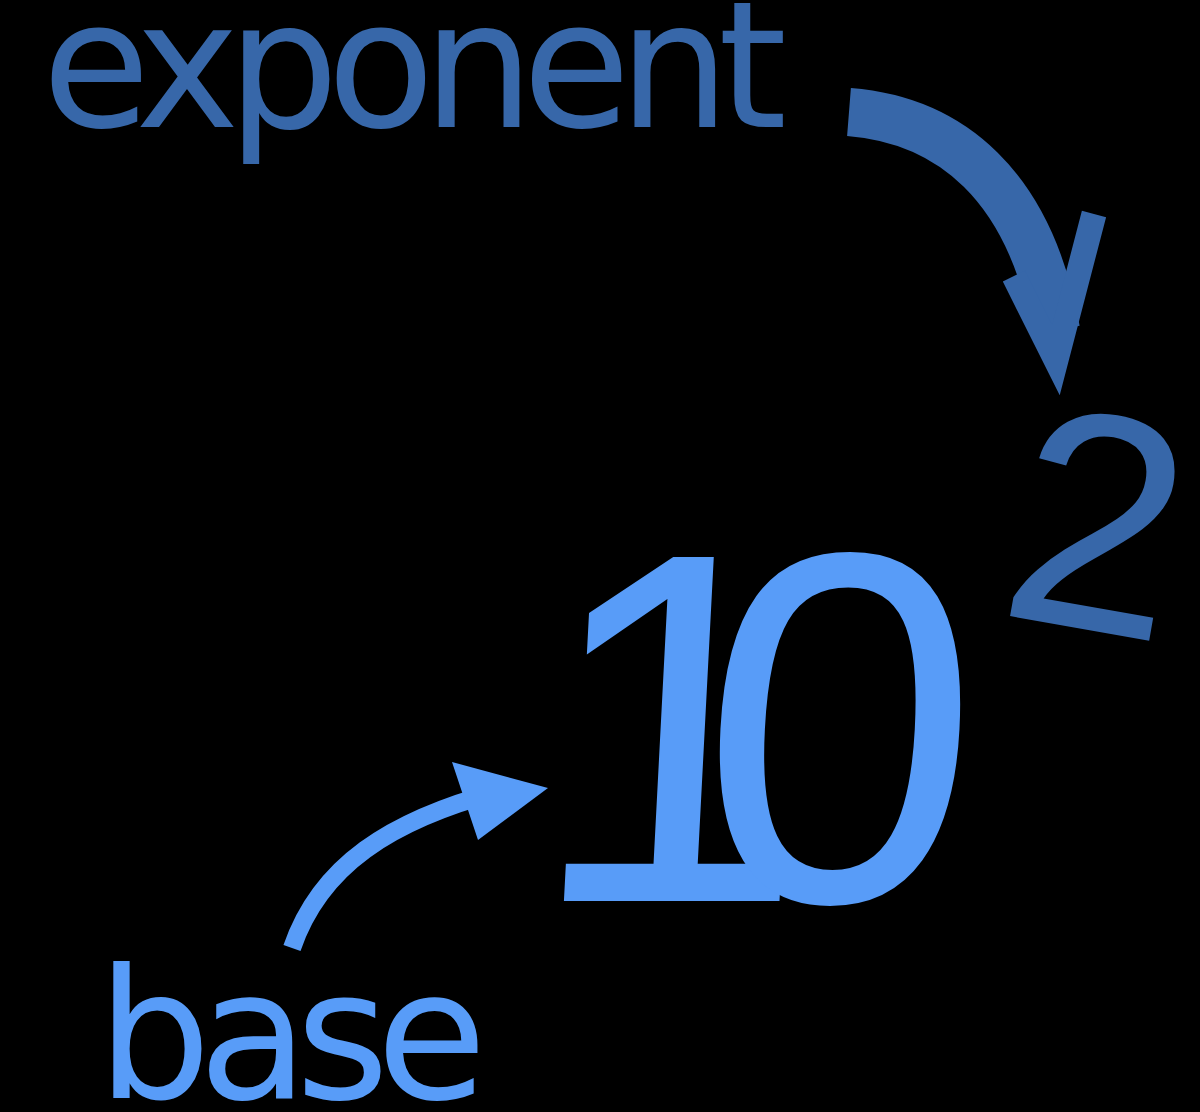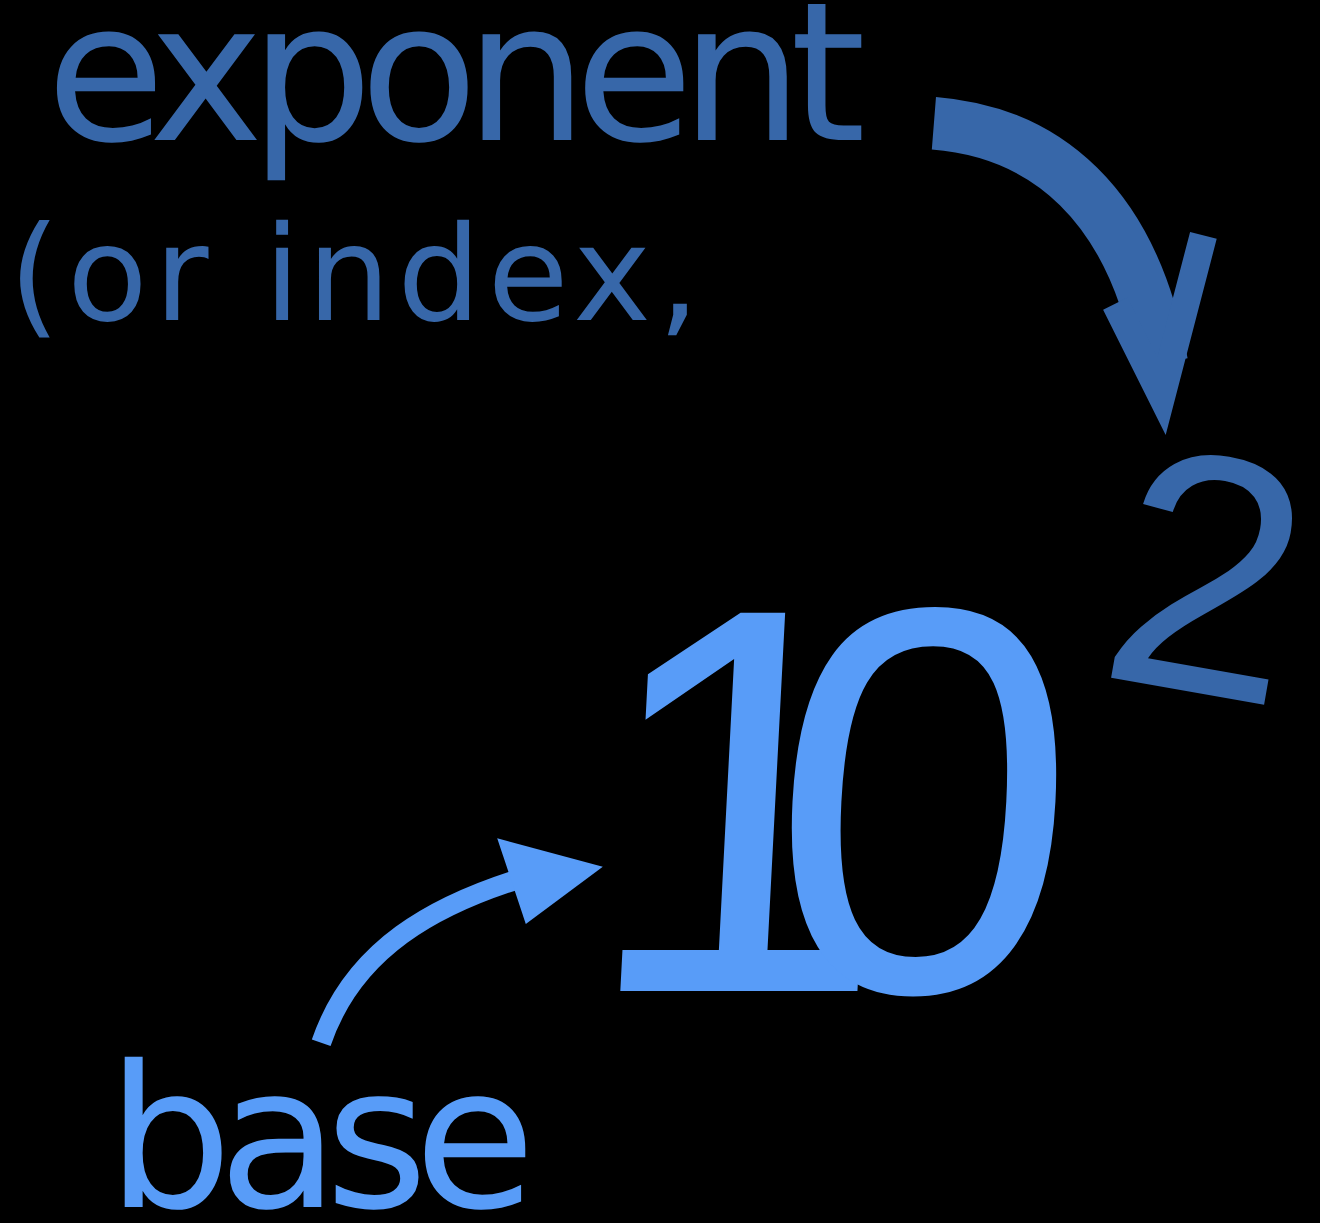--- a/index.html
+++ b/index.html
@@ -71,21 +71,20 @@
   }
   .arrow-svg path, .arrow-svg polygon { vector-effect: none; }
 </style>
 </head>
 <body style="background: rgb(0, 0, 0);">
 
 <div class="canvas">
 
   <div class="lbl dark" id="l1">exponent</div>
 
-  <div class="lbl dark" id="l2">(or index,</div>
 
 
   <svg class="arrow-svg dark" viewBox="0 0 1200 1112" aria-hidden="true">
     <path d="M 849 112 C 950 120, 1030 185, 1056 330" fill="none" stroke="currentColor" stroke-width="48" stroke-linecap="butt"></path>
     <path d="M 1014 276 L 1056 360 L 1094 214" fill="none" stroke="currentColor" stroke-width="25" stroke-linecap="butt" stroke-linejoin="miter"></path>
   </svg>
 
   <svg class="arrow-svg light" viewBox="0 0 1200 1112" aria-hidden="true">
     <path d="M 292 948 C 320 866, 390 820, 500 791" fill="none" stroke="currentColor" stroke-width="18" stroke-linecap="butt"></path>
     <polygon points="452,762 548,788 478,840" fill="currentColor"></polygon>

